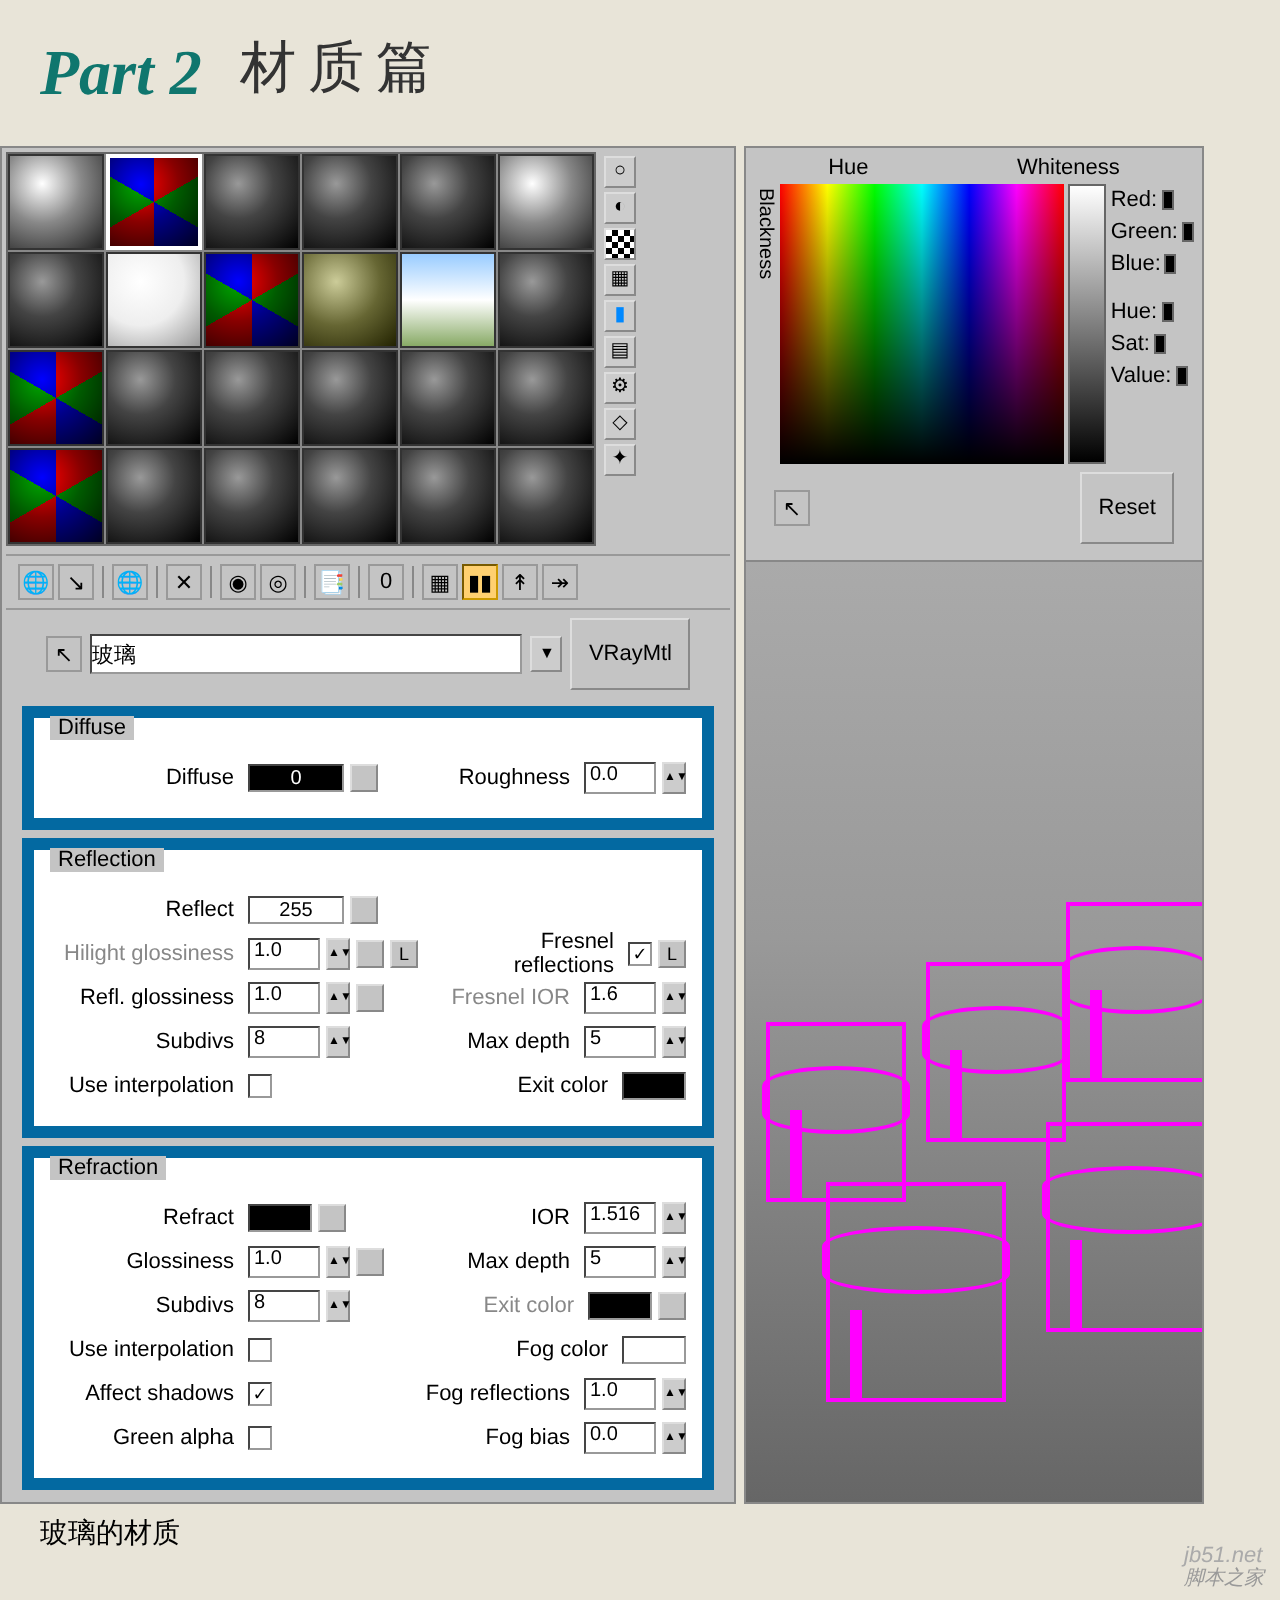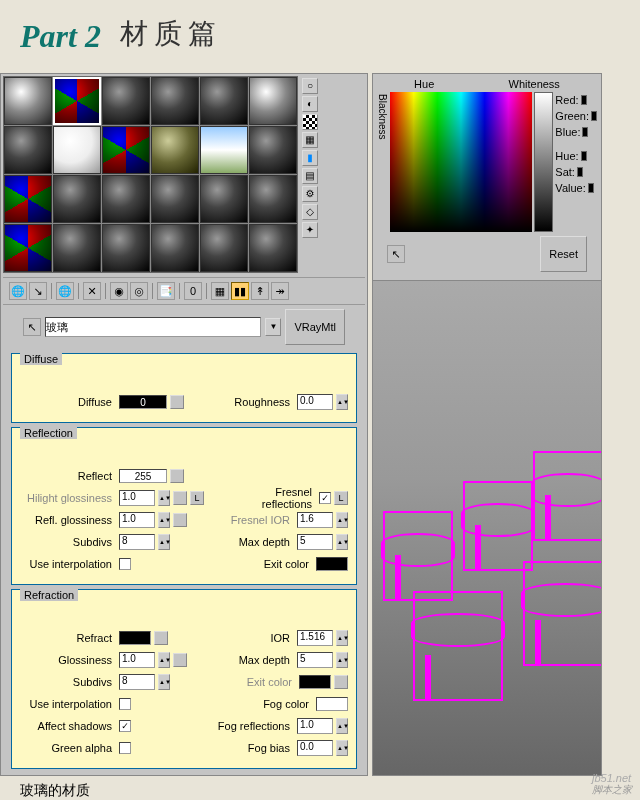--- a/index.html
+++ b/index.html
@@ -21,21 +21,21 @@
 .side-ico{width:20px;display:flex;flex-direction:column;gap:2px;padding:2px;margin-left:2px}
 .sico{width:16px;height:16px;background:#ccc;border:1px outset #ddd;font-size:10px;text-align:center;line-height:14px}
 .toolbar{display:flex;gap:2px;padding:4px 6px;border-top:1px solid #999;border-bottom:1px solid #999;margin-top:4px;flex-wrap:wrap;align-items:center}
 .tico{width:18px;height:18px;background:#c4c4c4;border:1px solid #999;display:inline-flex;align-items:center;justify-content:center;font-size:11px}
 .tico.sel{background:#FFD070;border:1px inset #c90}
 .sep{width:1px;height:16px;background:#888;margin:0 2px}
 .namerow{display:flex;gap:4px;align-items:center;padding:4px 20px}
 .dd{flex:1;height:20px;background:#fff;border:1px inset #999;display:flex;align-items:center;padding:0 0}
 .ddarrow{width:16px;height:18px;background:#ccc;border:1px outset #ddd;text-align:center;font-size:8px;line-height:16px}
 .btn{height:20px;padding:17px 8px;background:#c4c4c4;border:1px outset #ddd;display:inline-flex;align-items:center}
-.section{margin:4px 8px;border:1px solid #0369a1;padding:38px 8px 8px 8px;position:relative;background:#fef9c3}
+.section{margin:4px 8px;border:6px solid #0369a1;padding:20px 8px 8px 8px;position:relative;background:#ffffff}
 .sectitle{position:absolute;top:-1px;left:8px;background:#c4c4c4;padding:0 4px;font-size:11px}
 .row{display:flex;align-items:center;height:20px;margin-bottom:2px;gap:3px}
 .lbl{width:96px;text-align:right;padding-right:4px}
 .lbl.dis{color:#888}
 .swatch{width:48px;height:14px;border:1px inset #999;background:#000;display:inline-flex;align-items:center;justify-content:center;color:#fff;font-size:10px}
 .swatch.sm{width:32px;color:transparent}
 .num{width:36px;height:16px;background:#fff;border:1px inset #999;padding:0 2px;font-size:10px}
 .spin{width:12px;height:16px;background:#ccc;border:1px outset #ddd;display:inline-flex;flex-direction:column;justify-content:center;font-size:6px;line-height:6px;text-align:center}
 .chk{width:12px;height:12px;background:#fff;border:1px inset #999;display:inline-flex;align-items:center;justify-content:center;font-size:9px}
 .sq{width:14px;height:14px;background:#c4c4c4;border:1px outset #ddd;font-size:9px;text-align:center;line-height:12px}

